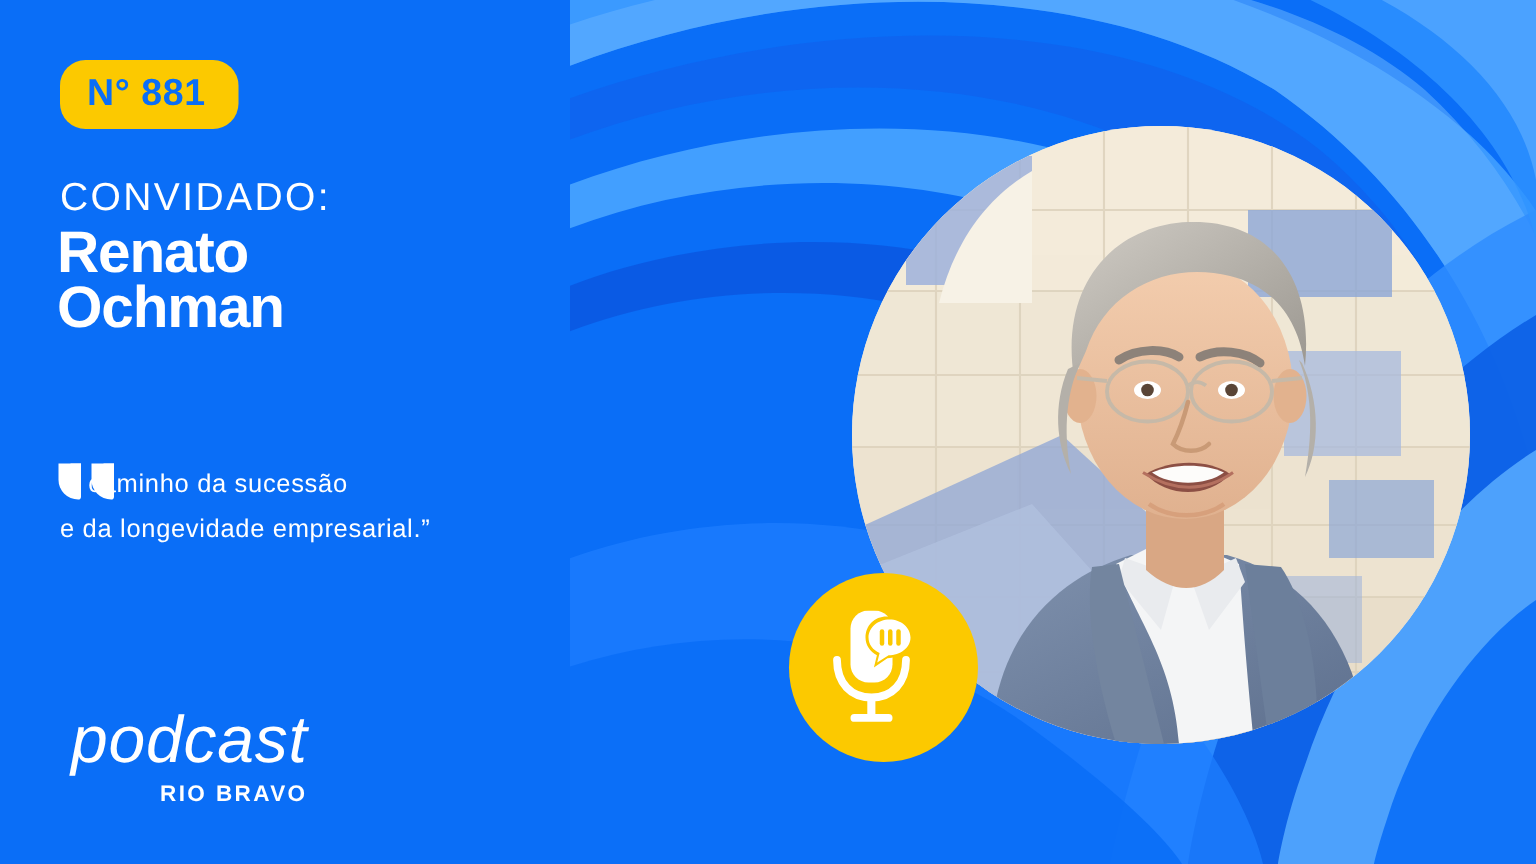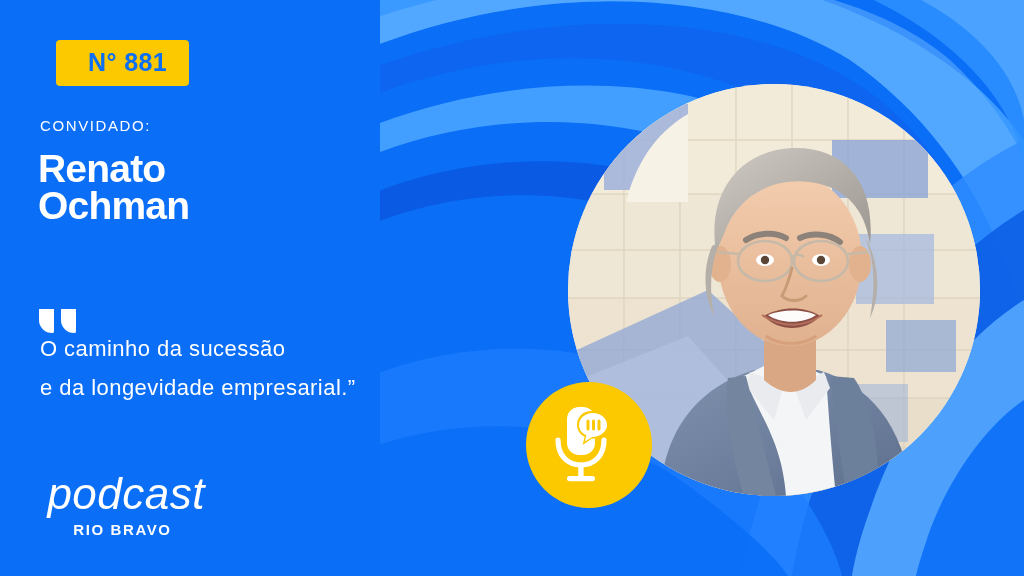--- a/index.html
+++ b/index.html
@@ -57,38 +57,38 @@
   #left-col {
     position: absolute;
     left: 0;
     top: 0;
     width: 420px;
     height: 576px;
   }
 
   #episode-badge {
     position: absolute;
-    left: 56px;
+    left: 40px;
     top: 40px;
     background: #fcc900;
     color: #0a6ef7;
-    border-radius: 4px;
-    padding: 10px 22px 11px 32px;
+    border-radius: 17px;
+    padding: 10px 22px 11px 18px;
     font-size: 25px;
     font-weight: bold;
     letter-spacing: 0.4px;
     line-height: 1;
   }
 
   #guest-label {
     position: absolute;
     left: 40px;
     top: 118px;
     color: #ffffff;
-    font-size: 15px;
+    font-size: 26px;
     font-weight: 300;
     letter-spacing: 1.6px;
     line-height: 1;
   }
 
   #guest-name {
     position: absolute;
     left: 38px;
     top: 150px;
     color: #ffffff;
@@ -127,23 +127,23 @@
     right: 0;
     top: 0;
     width: 7px;
     height: 13px;
     background: #ffffff;
   }
 
   #quote-text {
     position: absolute;
     left: 40px;
-    top: 330px;
-    color: #ffffff;
-    font-size: 22px;
+    top: 308px;
+    color: #ffffff;
+    font-size: 17px;
     font-weight: 300;
     line-height: 1.75;
     letter-spacing: 0.45px;
     white-space: pre-line;
   }
 
   #brand {
     position: absolute;
     left: 40px;
     top: 472px;
@@ -156,21 +156,21 @@
     font-weight: 300;
     line-height: 1;
     letter-spacing: 0.5px;
     text-align: right;
   }
   #brand-riobravo {
     color: #ffffff;
     font-size: 15px;
     font-weight: bold;
     letter-spacing: 1.6px;
-    text-align: center;
+    text-align: right;
     margin-top: 6px;
     line-height: 1;
   }
 </style>
 </head>
 <body>
 
 <div id="stage">
 
   <div id="swirl">

